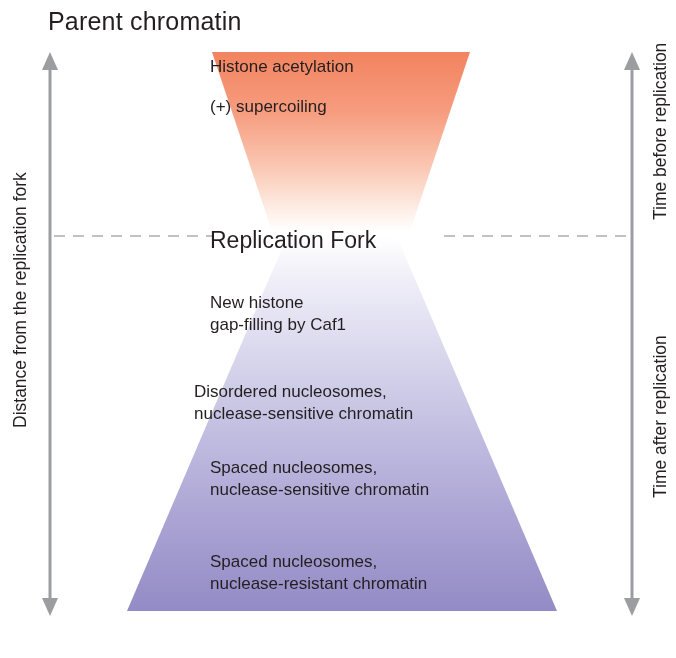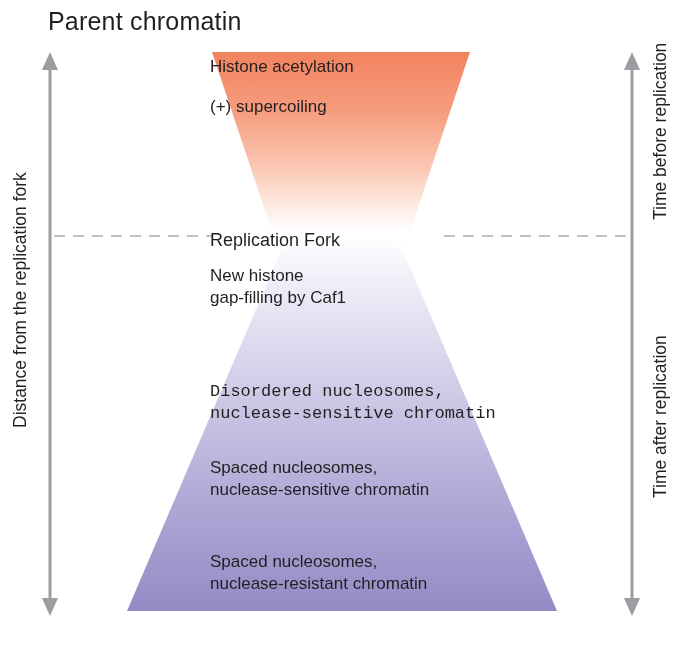--- a/index.html
+++ b/index.html
@@ -4,21 +4,21 @@
 <style>
   html,body{margin:0;padding:0;background:#fff;}
   #stage{
     position:relative;width:676px;height:658px;background:#ffffff;
     font-family:"Liberation Sans","DejaVu Sans",sans-serif;
     color:var(--text,#231F20);overflow:hidden;
   }
   .abs{position:absolute;}
   .center-text{margin-left:48px;}
   .title{font-size:25px;line-height:30px;letter-spacing:0.2px;}
-  .fork-title{font-size:18px;line-height:28px;}
+  .fork-title{font-size:23px;line-height:28px;}
   .item{font-size:17px;line-height:22px;white-space:pre-line;}
   .vlabel{
     font-size:17.5px;line-height:22px;
     writing-mode:vertical-rl;transform:rotate(180deg);
     display:flex;align-items:center;justify-content:center;
     white-space:nowrap;
   }
   .shape-parent{
     left:212px;top:52px;width:258px;height:185px;
     background:linear-gradient(to bottom,
@@ -53,23 +53,23 @@
   <div class="abs shape-new"></div>
 
   <div class="abs dash-seg" style="left:54px;width:158px;"></div>
   <div class="abs dash-seg" style="left:444px;width:184px;"></div>
 
   <div class="abs center-text fork-title" style="left:162px;top:226px;width:360px;">Replication Fork</div>
 
   <div class="abs center-text item" style="left:162px;top:56px;width:360px;">Histone acetylation</div>
   <div class="abs center-text item" style="left:162px;top:96px;width:360px;">(+) supercoiling</div>
 
-  <div class="abs center-text item" style="left:162px;top:265px;width:360px;">New histone
+  <div class="abs center-text item" style="left:162px;top:292px;width:360px;">New histone
 gap-filling by Caf1</div>
-  <div class="abs center-text item" style="left:162px;top:381px;width:360px;font-family:Liberation Mono, monospace;">Disordered nucleosomes,
+  <div class="abs center-text item" style="left:146px;top:381px;width:360px;">Disordered nucleosomes,
 nuclease-sensitive chromatin</div>
   <div class="abs center-text item" style="left:162px;top:457px;width:360px;">Spaced nucleosomes,
 nuclease-sensitive chromatin</div>
   <div class="abs center-text item" style="left:162px;top:551px;width:360px;">Spaced nucleosomes,
 nuclease-resistant chromatin</div>
 
   <svg class="abs arrow-svg" style="left:40px;" viewBox="0 0 20 564">
     <line x1="10" y1="16" x2="10" y2="548"></line>
     <polygon points="10,0 2,18 18,18"></polygon>
     <polygon points="10,564 2,546 18,546"></polygon>

